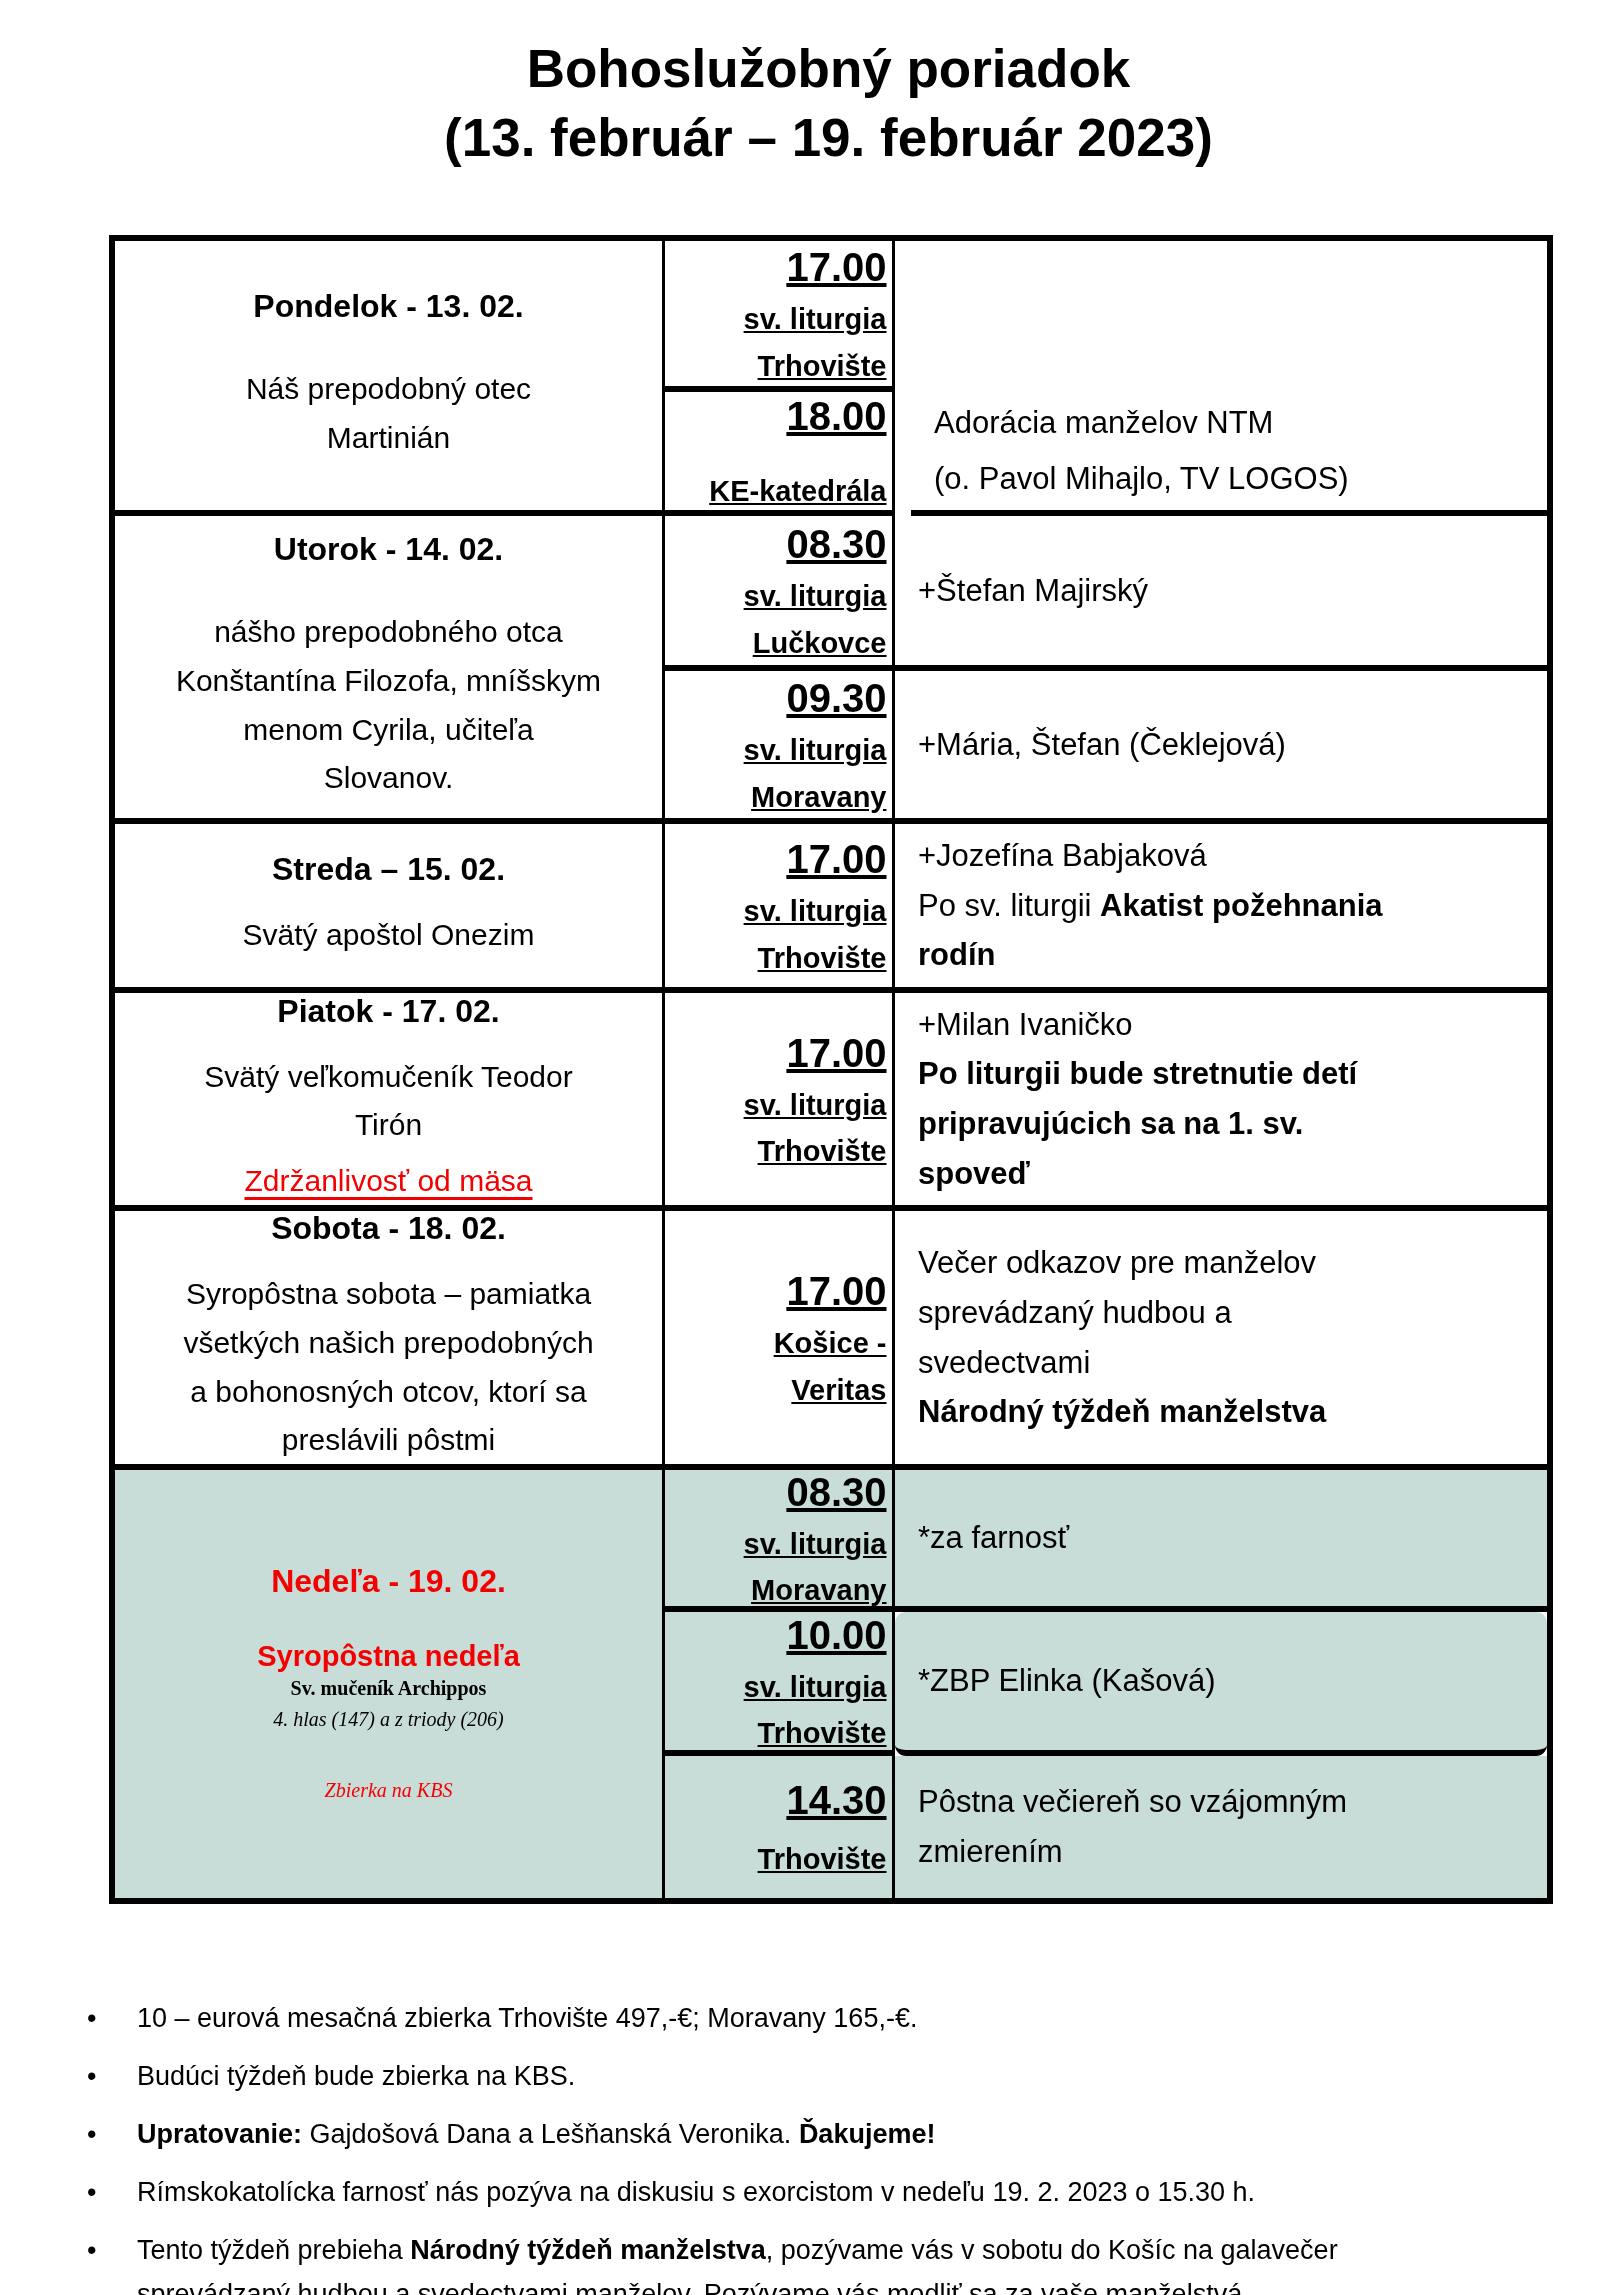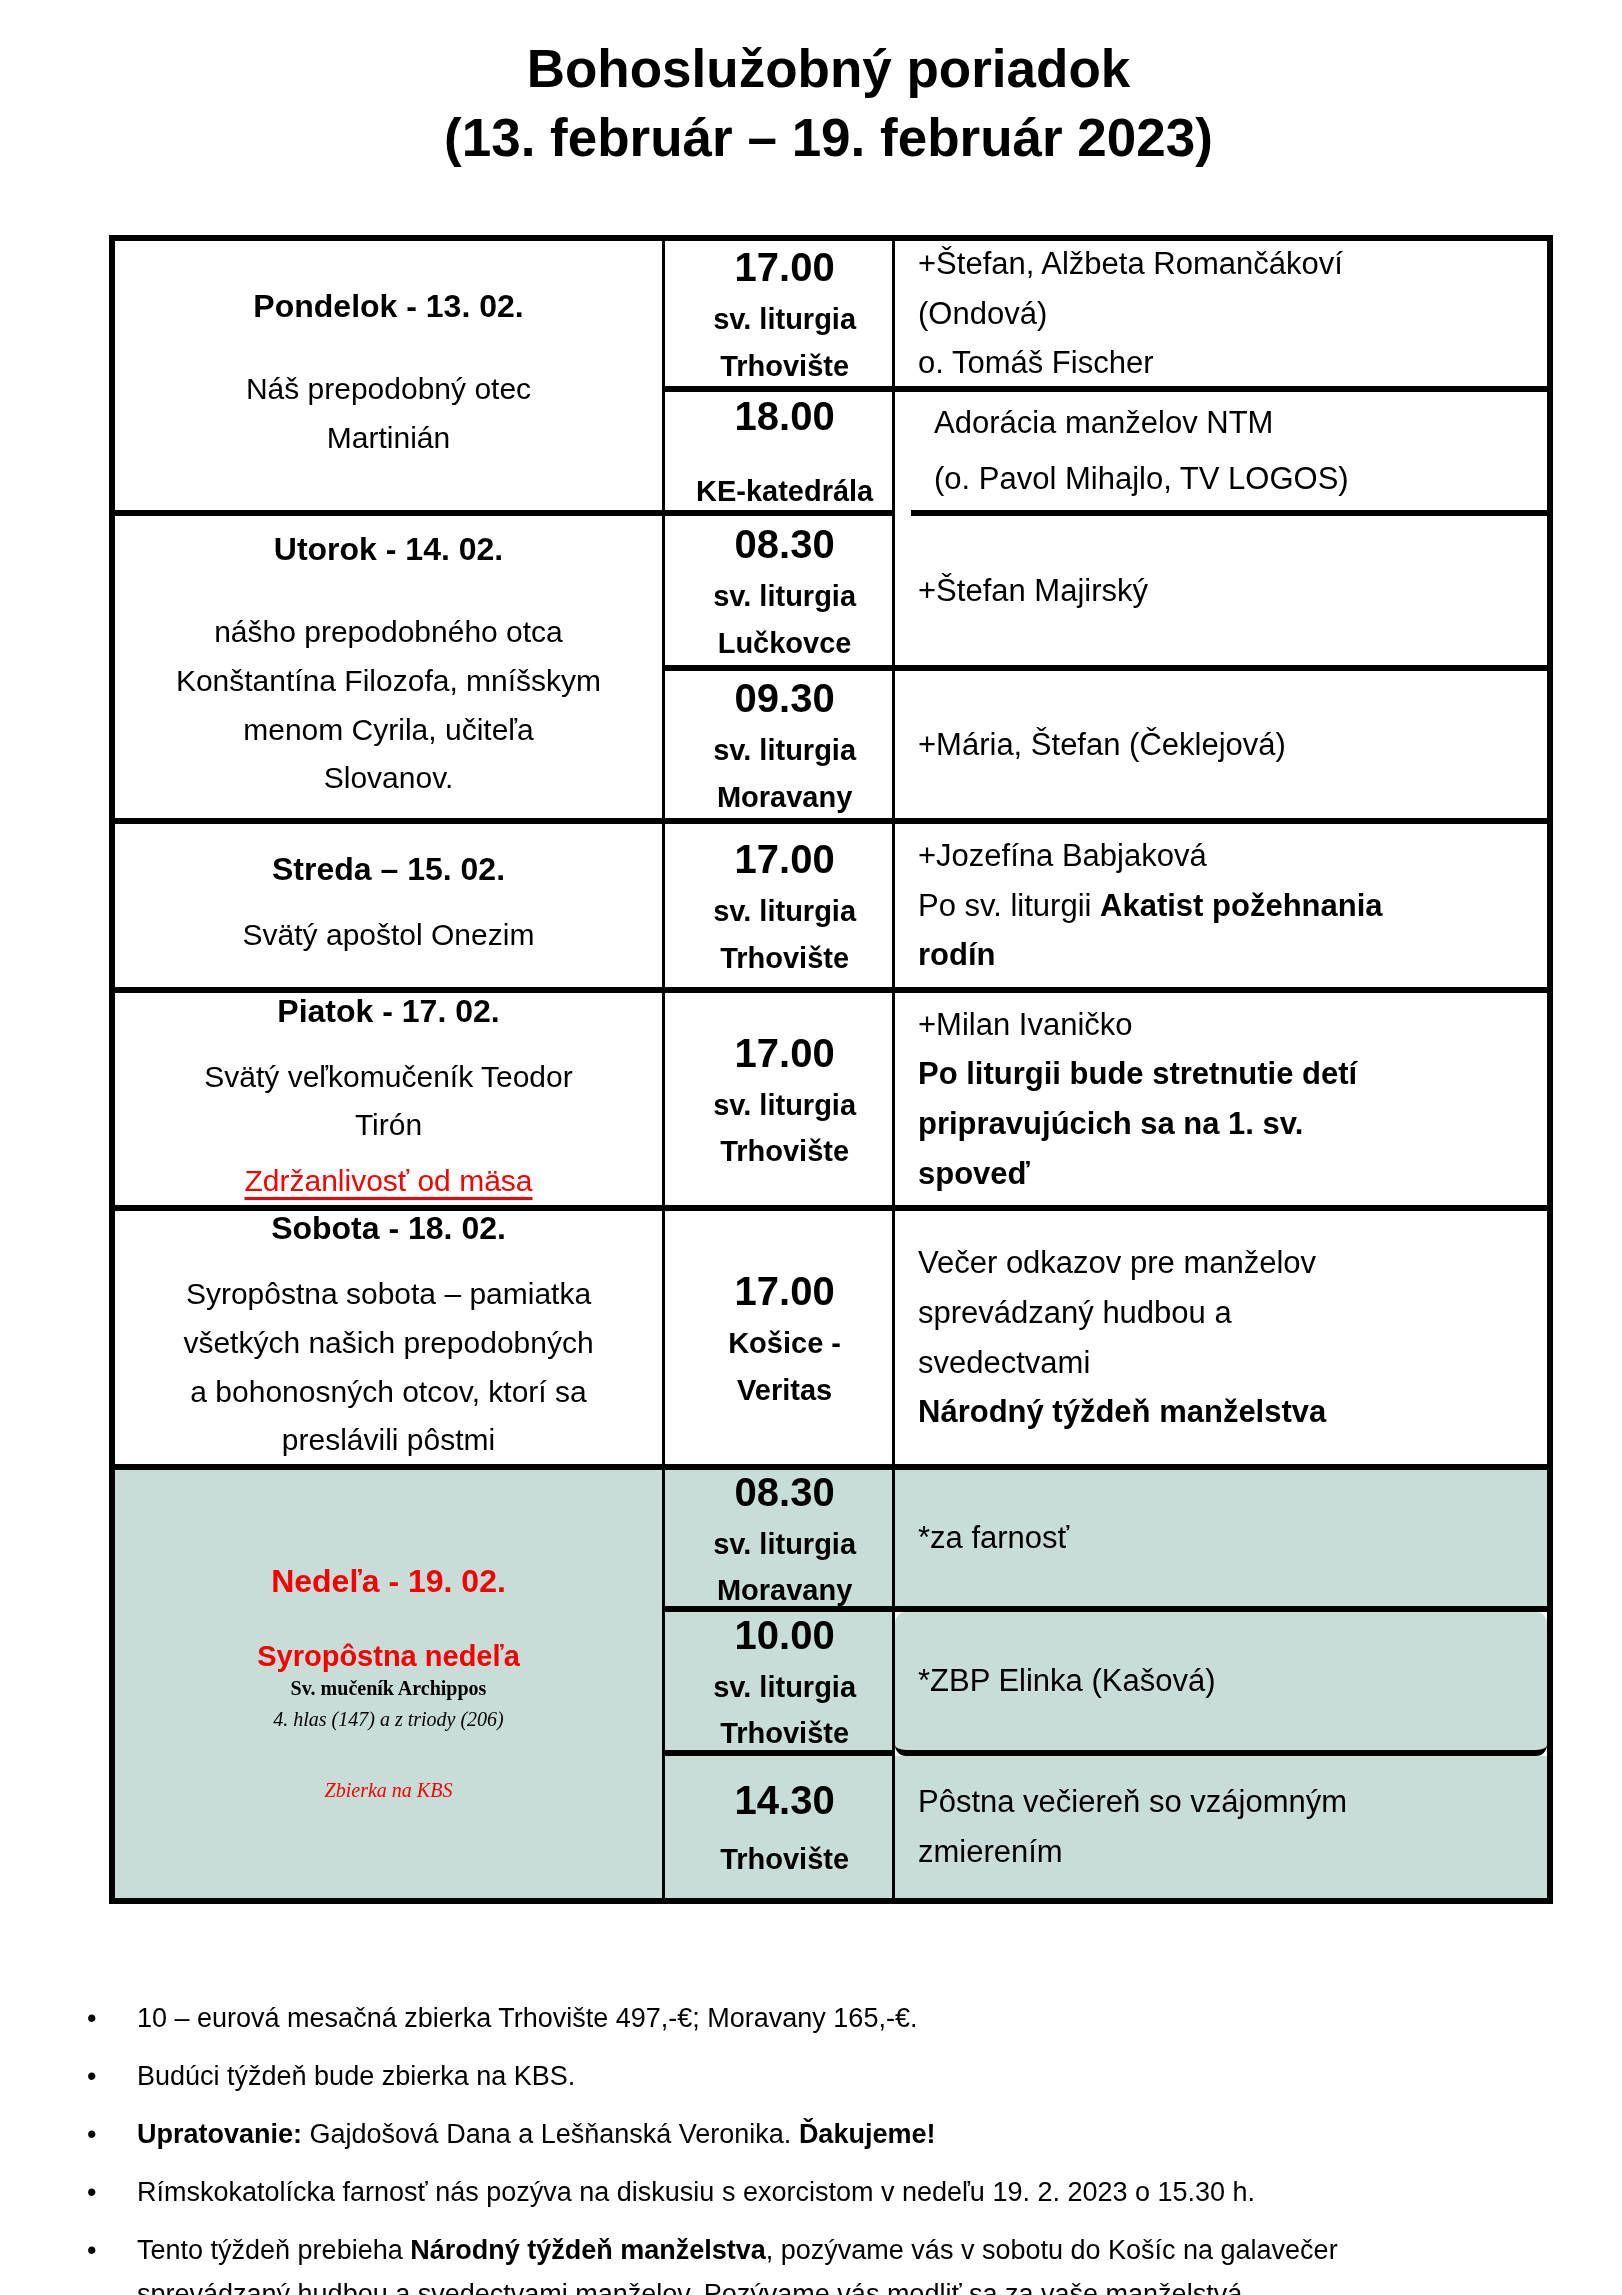--- a/index.html
+++ b/index.html
@@ -26,21 +26,21 @@
     display:flex;flex-direction:column;justify-content:center;
   }
   .cell.colend{border-right:none;}
   .cell.rowend{border-bottom:none;}
   .green{background:#c8ddd7;}
   
   .c-day{align-items:center;text-align:center;padding:5.5px 16.4px;}
   .day-title{font-size:32px;font-weight:700;}
   .feast{font-size:30px;line-height:1.62;}
   
-  .c-time{align-items:center;text-align:left;padding:5.5px 5.5px 5.5px 17.7px;}
+  .c-time{align-items:flex-end;text-align:left;padding:5.5px 5.5px 5.5px 17.7px;text-decoration:underline;}
   .time-big{font-size:40px;font-weight:700;line-height:1.45;}
   .time-sub{font-size:29px;font-weight:700;line-height:1.6;}
   
   .c-int{align-items:flex-start;text-align:left;padding:5.5px 13.6px 5.5px 23px;}
   .int{font-size:31px;line-height:1.6;}
   .b{font-weight:700;}
   .i{font-style:italic;}
   .red{color:#f40000;}
   .under{text-decoration:underline;text-underline-offset:6.1px;text-decoration-thickness:2.7px;}
   .gap-lg{margin-top:40px;}
@@ -70,25 +70,20 @@
   <div class="cell c-day" style="grid-column:1;grid-row:1/3;">
     <div class="day-title">Pondelok - 13. 02.</div>
     <div class="feast gap-lg">Náš prepodobný otec</div>
     <div class="feast">Martinián</div>
   </div>
   <div class="cell c-time" style="grid-column:2;grid-row:1;">
     <div class="time-big">17.00</div>
     <div class="time-sub">sv. liturgia</div>
     <div class="time-sub">Trhovište</div>
   </div>
-  <div class="cell c-int colend" style="grid-column:3;grid-row:1;">
-    <div class="int">+Štefan, Alžbeta Romančákoví</div>
-    <div class="int">(Ondová)</div>
-    <div class="int">o. Tomáš Fischer</div>
-  </div>
   <div class="cell c-time" style="grid-column:2;grid-row:2;">
     <div class="time-big">18.00</div>
     <div class="time-sub gap-md">KE-katedrála</div>
   </div>
   <div class="cell c-int colend" style="grid-column:3;grid-row:2;margin-left:16px;">
     <div class="int">Adorácia manželov NTM</div>
     <div class="int gap-sm">(o. Pavol Mihajlo, TV LOGOS)</div>
   </div>
 
   <div class="cell c-day" style="grid-column:1;grid-row:3/5;">

